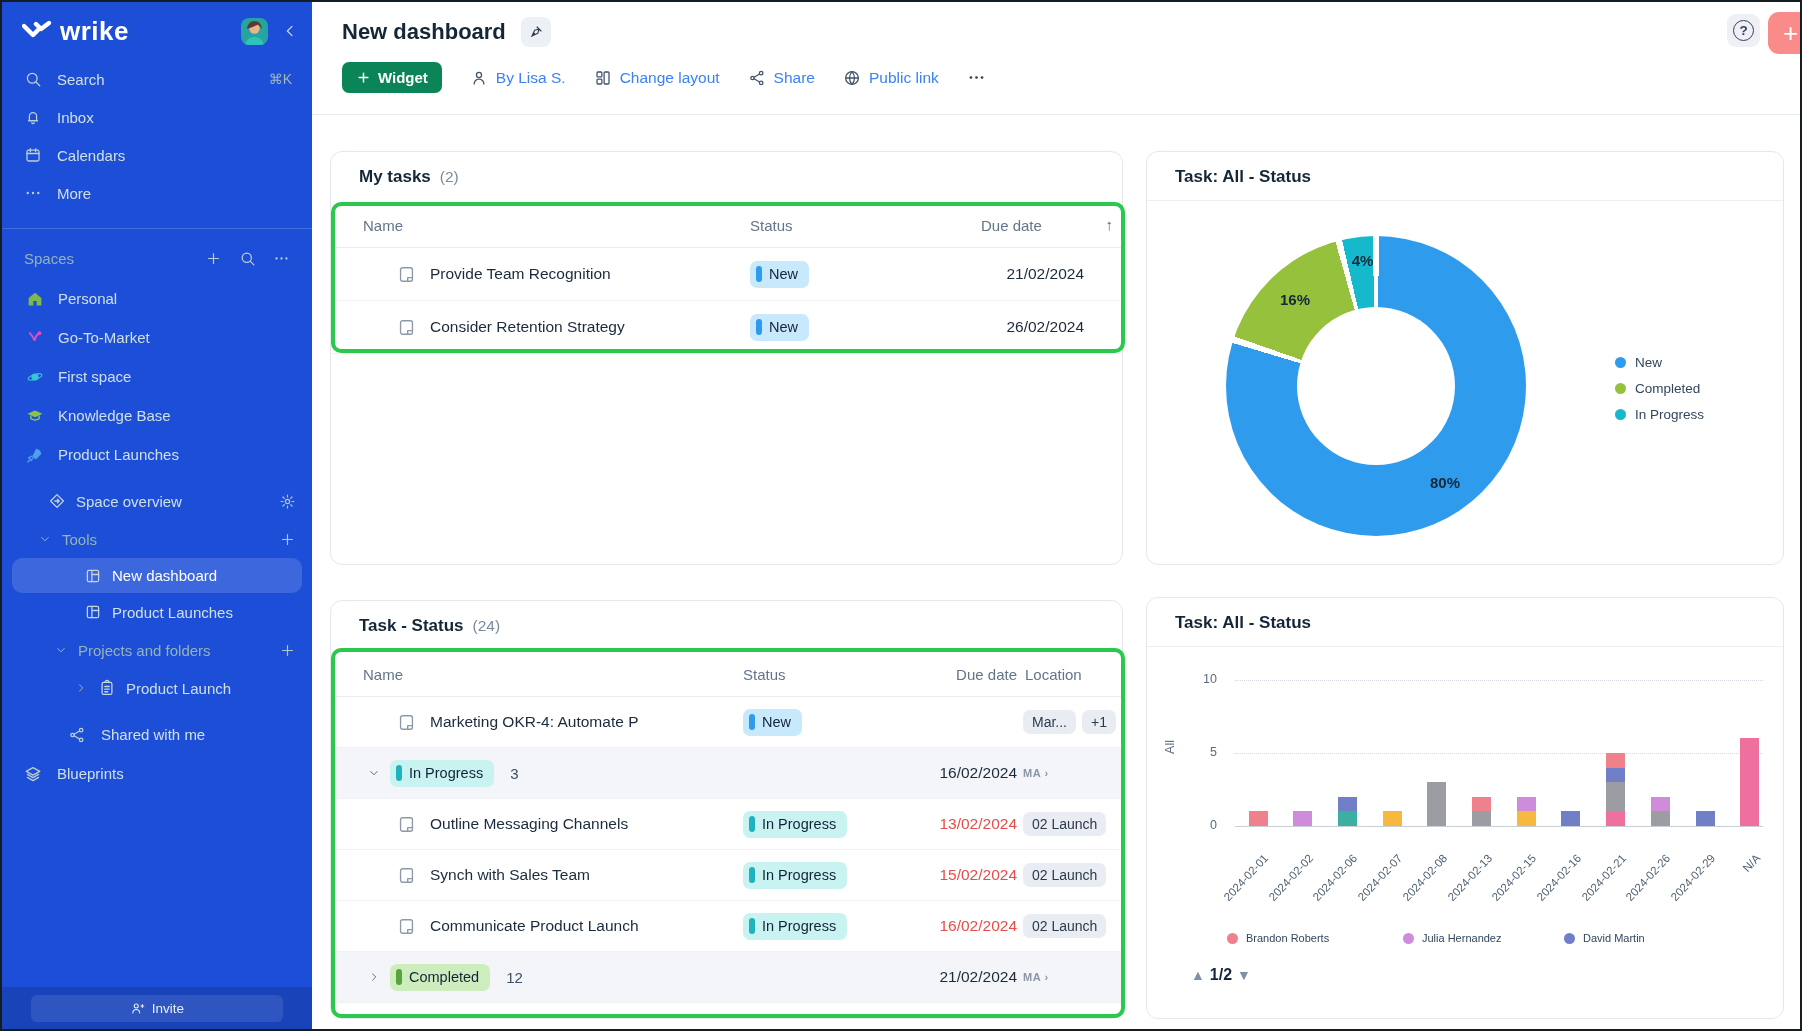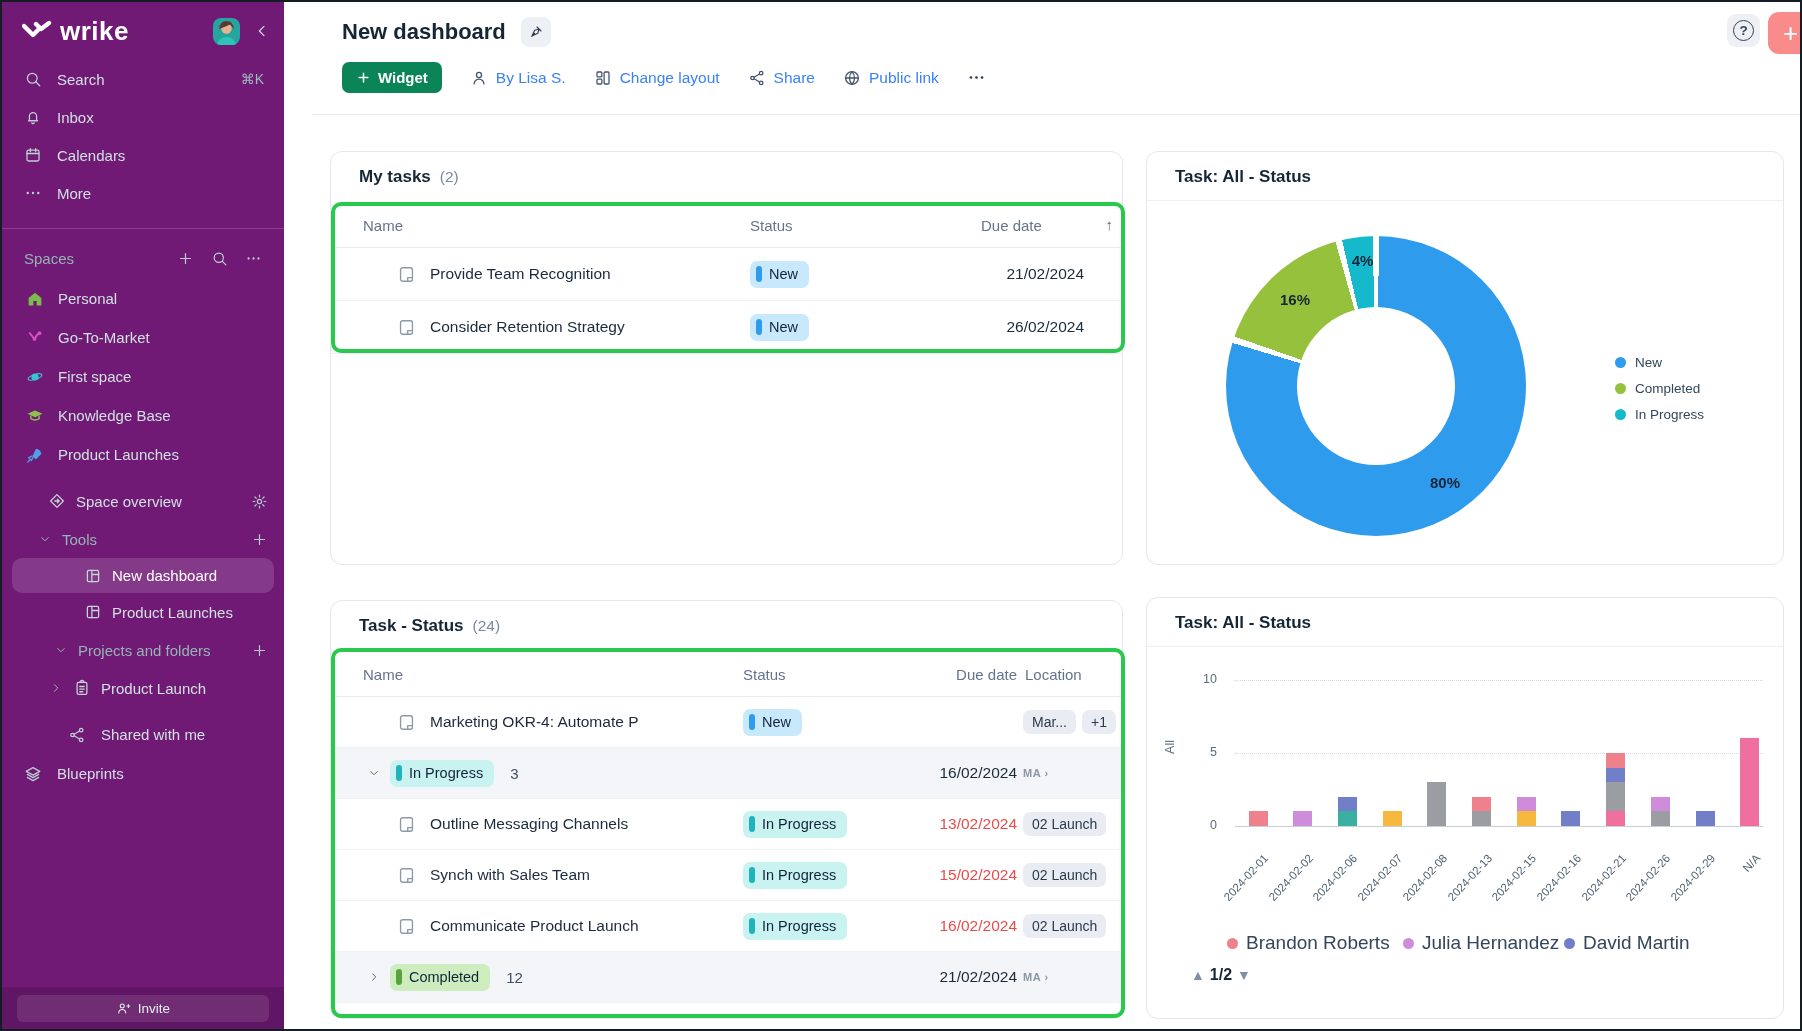--- a/index.html
+++ b/index.html
@@ -3,21 +3,21 @@
 <meta charset="utf-8">
 <style>
   html,body{margin:0;padding:0;background:#e8e8e8;}
   *{box-sizing:border-box;}
   .frame{position:relative;width:1802px;height:1031px;background:#fff;border:2px solid #141d24;
     overflow:hidden;font-family:"Liberation Sans",sans-serif;color:#1b2a3c;}
   svg{display:block;}
   .st{fill:none;stroke:currentColor;stroke-width:1.7;stroke-linecap:round;stroke-linejoin:round;}
 
   
-  .sidebar{position:absolute;left:0;top:0;bottom:0;width:282px;background:#701a75;color:#cfe0e0;}
+  .sidebar{position:absolute;left:0;top:0;bottom:0;width:310px;background:#1d4ed8;color:#cfe0e0;}
   .logo-row{display:flex;align-items:center;height:58px;padding:0 14px 0 20px;}
   .logo{display:flex;align-items:center;gap:8px;color:#fff;font-weight:700;font-size:26px;letter-spacing:.5px;}
   .avatar{width:27px;height:27px;border-radius:8px;overflow:hidden;margin-left:auto;}
   .collapse{margin-left:14px;color:#cfe0e0;}
   .s-row{display:flex;align-items:center;height:38px;padding:0 20px 0 22px;gap:15px;font-size:15px;cursor:pointer;}
   .s-row .short{margin-left:auto;color:#9fb9ba;font-size:14px;}
   .s-ico{width:18px;height:18px;color:#bcd0d0;flex:0 0 18px;}
   .side-div{border-top:1px solid rgba(255,255,255,.16);margin:16px 0 0;}
   .spaces-head{display:flex;align-items:center;height:42px;padding:0 22px;margin-top:8px;color:#95b4b5;font-size:15px;}
   .spaces-head .hicons{margin-left:auto;display:flex;gap:17px;color:#bcd0d0;}
@@ -94,21 +94,21 @@
   .litem{display:flex;align-items:center;gap:9px;font-size:13.5px;color:#33465c;cursor:pointer;white-space:nowrap;}
   .ldot{width:11px;height:11px;border-radius:50%;flex:0 0 11px;}
 
   
   .grid-dot{position:absolute;left:88px;right:20px;border-top:1.5px dotted #d4dae1;}
   .grid-solid{position:absolute;left:88px;right:20px;border-top:1.5px solid #c9cfd6;}
   .ytick{position:absolute;width:30px;text-align:right;font-size:12.5px;color:#5a6b7e;}
   .ylab{position:absolute;left:16px;top:142px;font-size:12.5px;color:#5a6b7e;transform:rotate(-90deg);}
   .bseg{position:absolute;}
   .xlab{position:absolute;width:110px;text-align:right;font-size:11.5px;color:#4f6071;transform:rotate(-47deg);transform-origin:100% 50%;white-space:nowrap;}
-  .blegend-item{position:absolute;display:flex;align-items:center;gap:8px;font-size:19px;color:#33465c;cursor:pointer;}
+  .blegend-item{position:absolute;display:flex;align-items:center;gap:8px;font-size:11px;color:#33465c;cursor:pointer;}
   .pager{position:absolute;left:44px;top:368px;display:flex;align-items:center;gap:5px;font-size:16px;color:#17273a;font-weight:600;}
   .tri{color:#7f8fa6;font-size:14px;cursor:pointer;}
 </style>
 </head>
 <body>
 
 <div class="frame">
 
   <div class="sidebar">
     <div class="logo-row">
@@ -299,21 +299,21 @@
               <path d="M6.5 9.5 L12 15 L17.5 9.5"></path>
             </svg>
           </span>
           <span>Projects and folders</span>
           <span class="trail">
             <svg width="17" height="17" viewBox="0 0 24 24" class="st">
               <path d="M12 5 v14 M5 12 h14"></path>
             </svg>
           </span>
         </div>
-        <div class="tree-row" style="padding-left: 47px;">
+        <div class="tree-row" style="padding-left: 72px;">
           <span class="chev">
             <svg width="14" height="14" viewBox="0 0 24 24" class="st">
               <path d="M9.5 6.5 L15 12 L9.5 17.5"></path>
             </svg>
           </span>
           <span class="t-ico">
             <svg width="18" height="18" viewBox="0 0 24 24" class="st">
               <rect x="5.5" y="4.5" width="13" height="16" rx="2"></rect>
               <path d="M9.5 4.5 a2.5 2.5 0 0 1 5 0 M9 10 h6 M9 13.5 h6 M9 17 h4"></path>
             </svg>

